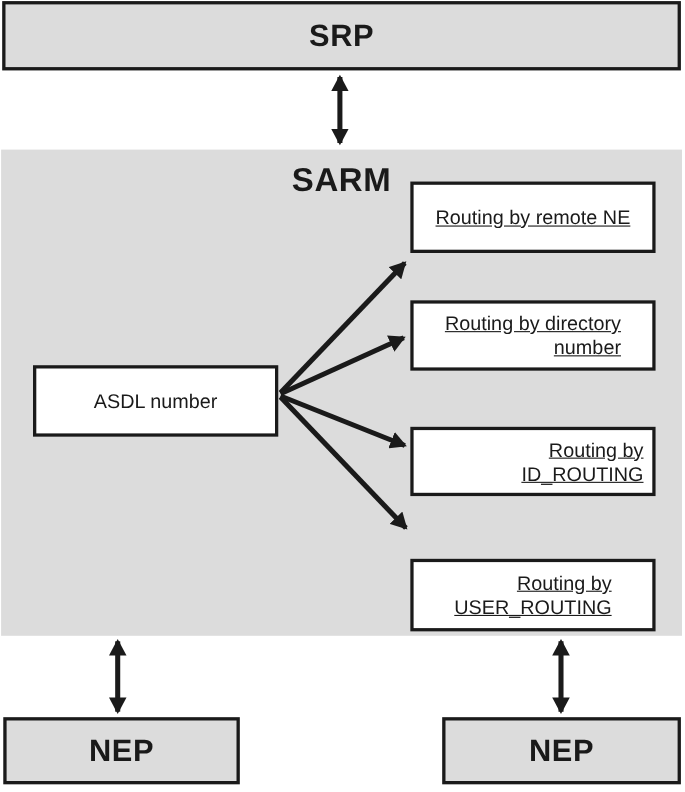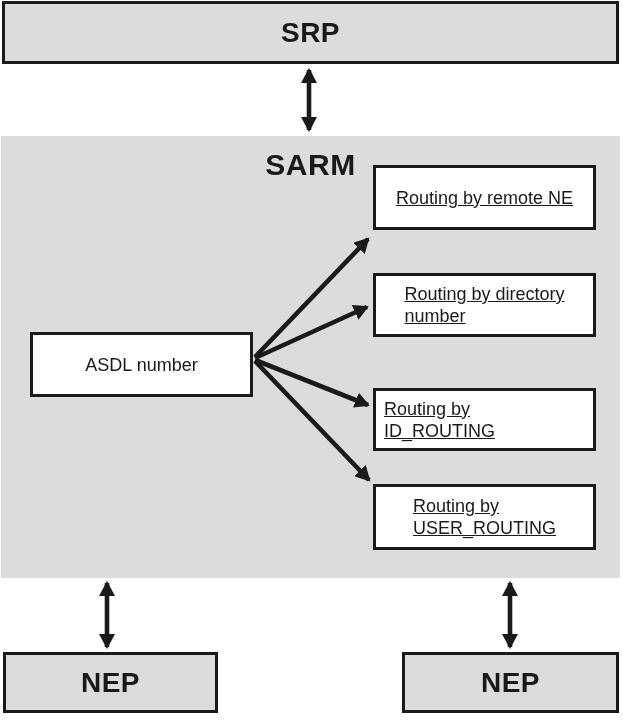--- a/index.html
+++ b/index.html
@@ -2,41 +2,41 @@
 <html><head>
 <meta charset="utf-8">
 <style>
   html,body{margin:0;padding:0;background:#ffffff;}
   body{font-family:"Liberation Sans", sans-serif;color:#1a1a1a;}
   .canvas{
     position:relative;width:623px;height:720px;background:#ffffff;overflow:hidden;
   }
   .node{
     position:absolute;box-sizing:border-box;display:flex;align-items:center;justify-content:center;
-    text-align:left;border:3px solid #1a1a1a;
+    text-align:right;border:3px solid #1a1a1a;
   }
   .gray{background:#dcdcdc;}
   .white{background:#ffffff;}
   .big-label{font-weight:bold;font-size:28px;letter-spacing:0.5px;}
   .node-label{white-space:pre-line;font-size:18px;line-height:22px;padding:0 8px;}
   
   .srp{left:2px;top:1px;width:617px;height:63px;}
   
   .sarm{left:1px;top:136px;width:619px;height:442px;border-width:4px;background:#dcdcdc;position:absolute;box-sizing:border-box;}
   .sarm-title{
     position:absolute;left:0;top:12px;width:100%;text-align:center;
     font-weight:bold;font-size:30px;letter-spacing:0.5px;
   }
   
   .asdl{left:30px;top:332px;width:223px;height:65px;}
   .rt{left:373px;width:223px;text-decoration:underline;}
   .rt1{top:165px;height:65px;}
   .rt2{top:273px;height:64px;}
   .rt3{top:388px;height:63px;}
-  .rt4{top:484px;height:66px;}
+  .rt4{top:508px;height:66px;}
   
   .nep-left{left:3px;top:652px;width:215px;height:61px;}
   .nep-right{left:402px;top:652px;width:217px;height:61px;}
   
   svg.edges{position:absolute;left:0;top:0;pointer-events:none;z-index:5;}
   svg.edges line{stroke:#1a1a1a;stroke-width:4.6;}
 </style>
 </head>
 <body>
 

